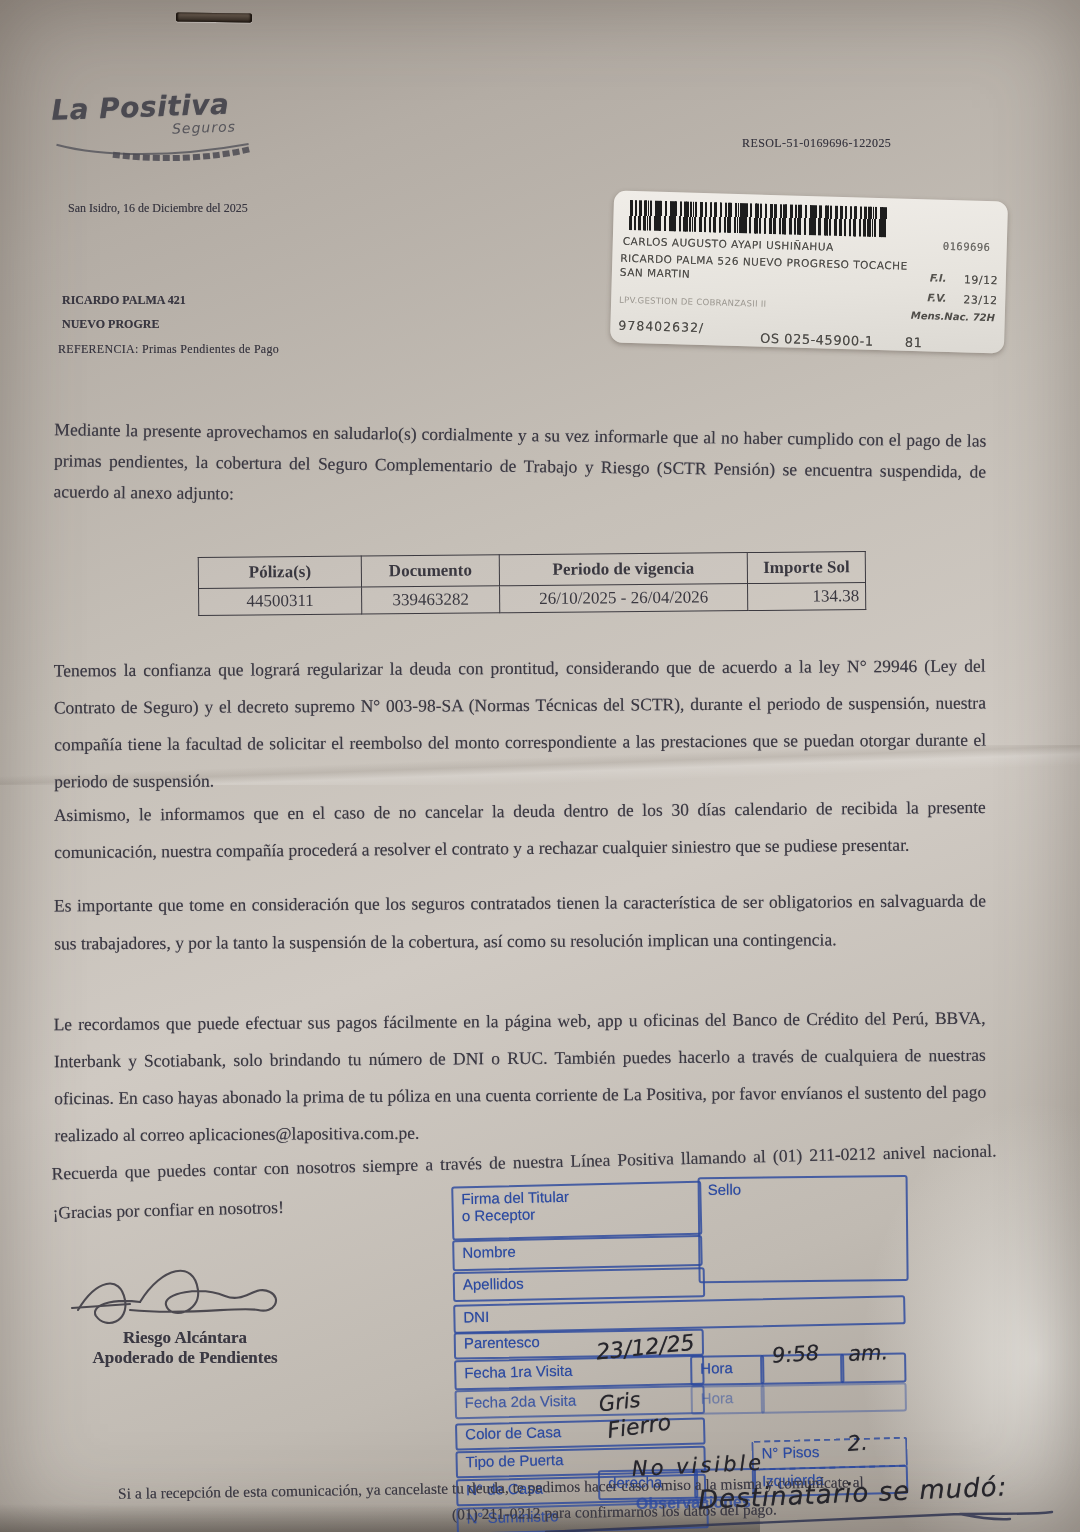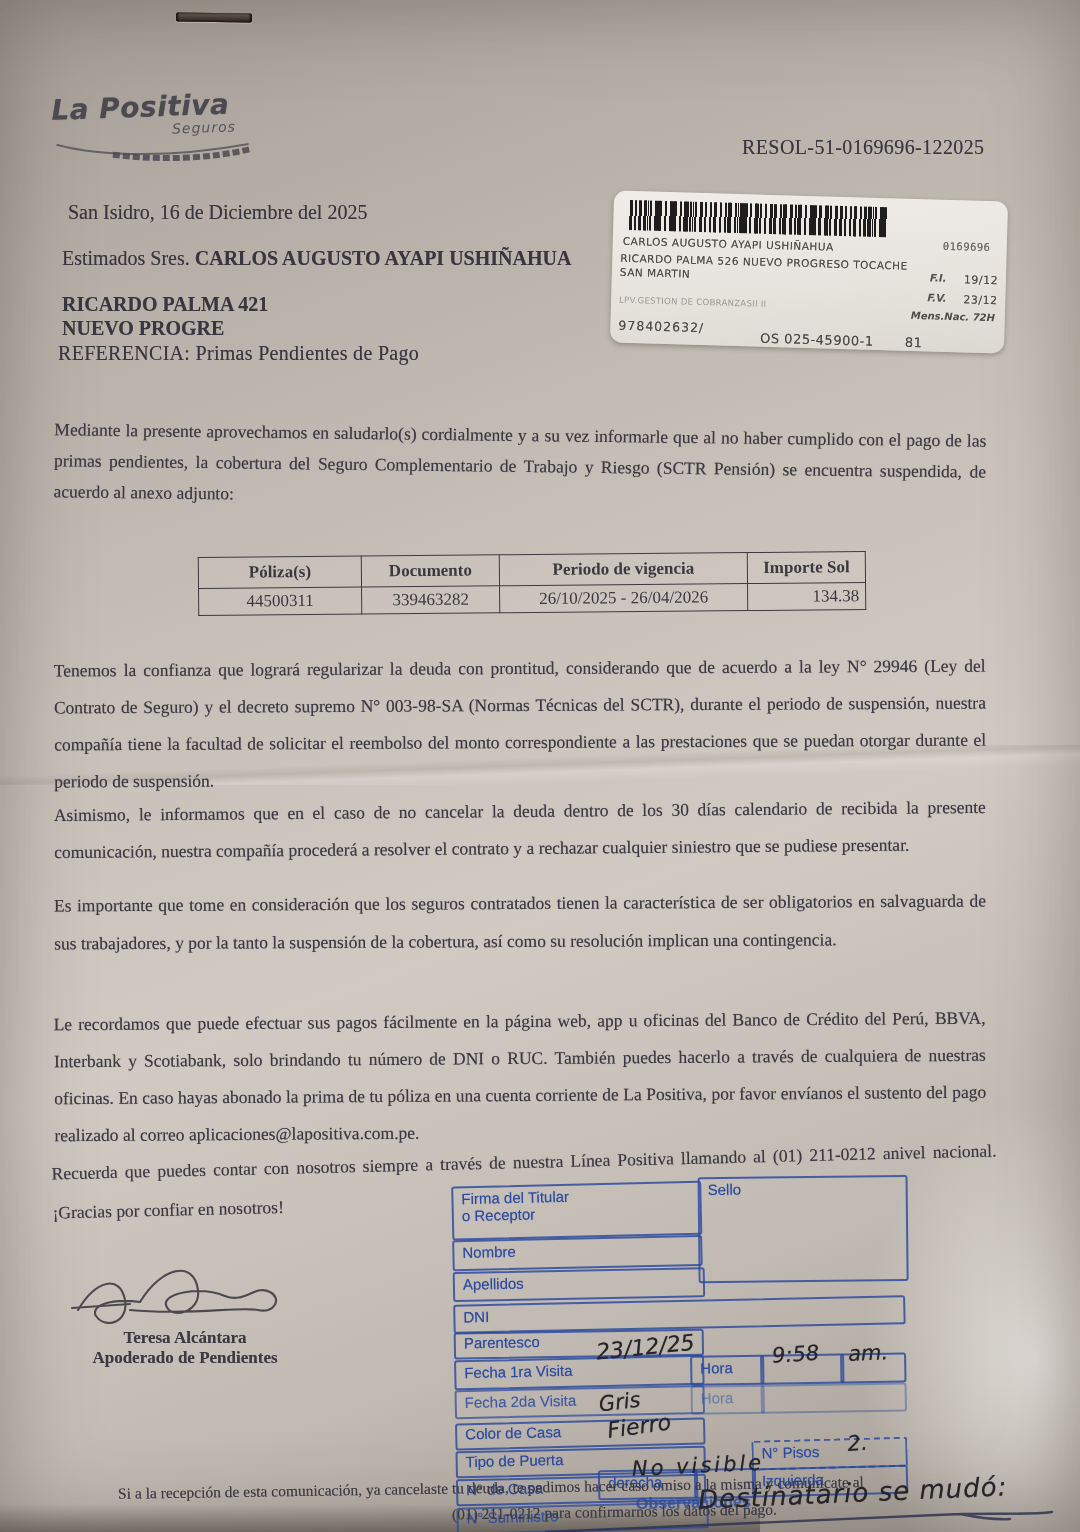--- a/index.html
+++ b/index.html
@@ -4,21 +4,21 @@
 <style>
   html,body{margin:0;padding:0;}
   body{width:1080px;height:1532px;overflow:hidden;background:#7e776f;}
   .photo{position:relative;width:1080px;height:1532px;
     background:linear-gradient(160deg,#a39b93 0%,#b4ada5 14%,#c6c0b8 38%,#d0cac3 58%,#c0bab2 80%,#a8a199 97%);
     font-family:"Liberation Serif",serif;color:#3a3840;}
   .abs{position:absolute;}
   .shade{pointer-events:none;}
   .para{width:932px;text-align:justify;font-size:17.5px;line-height:34px;color:#3b3943;
     text-shadow:0 0 .7px rgba(59,57,67,.55);}
-  .serif-line{font-size:20px;color:#383640;text-shadow:0 0 .6px rgba(56,54,64,.5);}
+  .serif-line{font-size:12px;color:#383640;text-shadow:0 0 .6px rgba(56,54,64,.5);}
   .bold{font-weight:bold;}
   
   table.debt{border-collapse:collapse;background:rgba(255,255,255,.06);}
   table.debt td,table.debt th{border:1.6px solid #3c3a40;font-size:17px;padding:3px 6px;text-align:center;}
   table.debt th{font-weight:bold;padding:5px 6px;}
   
   .sticker{background:linear-gradient(175deg,#f0ede8 0%,#e6e3dd 60%,#dcd9d3 100%);
     border-radius:12px;box-shadow:0 2px 5px rgba(60,50,40,.35);
     font-family:"DejaVu Sans",sans-serif;color:#4c4a46;}
   .dotty{letter-spacing:.5px;text-shadow:0 0 .5px rgba(70,70,70,.6);}
@@ -48,23 +48,20 @@
     <div style="font-family:'DejaVu Sans',sans-serif;font-style:italic;font-size:14px;color:#565younger55b;color:#56555b;margin:-2px 0 0 120px;letter-spacing:1px;">Seguros</div>
     <svg width="200" height="26" style="margin-top:0;">
       <path d="M4,4 C50,18 120,21 196,10" stroke="#53525a" stroke-width="2" fill="none" opacity=".8"></path>
       <path d="M60,16 C110,24 160,23 198,15" stroke="#4b4a52" stroke-width="6" fill="none" opacity=".85" stroke-dasharray="7 3"></path>
     </svg>
   </div>
 
   <div class="abs serif-line" style="left:742px;top:136px;letter-spacing:.4px;">RESOL-51-0169696-122025</div>
 
   <div class="abs serif-line" style="left:68px;top:201px;">San Isidro, 16 de Diciembre del 2025</div>
-  <div class="abs serif-line" style="left:62px;top:247px;">
-    <span>Estimados Sres. </span><span class="bold">CARLOS AUGUSTO AYAPI USHIÑAHUA</span>
-  </div>
   <div class="abs serif-line bold" style="left:62px;top:293px;">RICARDO PALMA 421</div>
   <div class="abs serif-line bold" style="left:62px;top:317px;">NUEVO PROGRE</div>
   <div class="abs serif-line" style="left:58px;top:342px;letter-spacing:.3px;">REFERENCIA: Primas Pendientes de Pago</div>
 
   <div class="abs sticker" style="left:612px;top:196px;width:394px;height:152px;transform:rotate(1.6deg);">
     <div class="abs" style="left:16px;top:9px;width:258px;height:30px;
                 background:repeating-linear-gradient(90deg,#1d1d1d 0 2px,transparent 2px 5px),repeating-linear-gradient(90deg,#1d1d1d 0 1px,transparent 1px 9px),repeating-linear-gradient(90deg,#1d1d1d 0 3px,transparent 3px 14px);"></div>
     <div class="abs dotty" style="left:330px;top:40px;font-size:10.5px;color:#6b6964;font-family:'DejaVu Sans Mono',monospace;">0169696</div>
     <div class="abs dotty" style="left:10px;top:44px;font-size:10.5px;">CARLOS AUGUSTO AYAPI USHIÑAHUA</div>
     <div class="abs dotty" style="left:8px;top:60px;width:290px;font-size:10.5px;line-height:14px;">RICARDO PALMA 526   NUEVO PROGRESO TOCACHE SAN MARTIN</div>
@@ -110,21 +107,21 @@
   <div class="abs para" style="left:52px;top:1143px;width:945px;line-height:39px;transform:rotate(-1.4deg);">Recuerda que puedes contar con nosotros siempre a través de nuestra Línea Positiva llamando al (01) 211-0212 anivel nacional. ¡Gracias por confiar en nosotros!</div>
 
   <svg class="abs" width="230" height="80" viewBox="0 0 230 80" style="left:70px;top:1258px;">
     <g stroke="#3f3d45" stroke-width="2.1" fill="none" opacity=".9" stroke-linecap="round">
       <path d="M8,52 C26,22 50,16 55,42 C59,64 36,72 26,58 C20,48 40,40 70,44"></path>
       <path d="M70,44 C92,8 124,2 128,32 C131,55 100,62 96,47 C93,35 130,28 155,38 C175,46 185,26 200,34 C212,40 205,56 188,52 C170,48 120,58 60,52"></path>
       <path d="M2,50 L60,46"></path>
     </g>
   </svg>
   <div class="abs" style="left:40px;top:1328px;width:290px;text-align:center;">
-    <div class="bold" style="font-size:17px;color:#3b3943;text-shadow:0 0 .6px rgba(56,54,64,.5);">Teresa Alcántara</div>
+    <div class="bold" style="font-size:17px;color:#3b3943;text-shadow:0 0 .6px rgba(56,54,64,.5);">Riesgo Alcántara</div>
     <div class="bold" style="font-size:17px;color:#3b3943;text-shadow:0 0 .6px rgba(56,54,64,.5);">Apoderado de Pendientes</div>
   </div>
 
   <div class="abs footer-line" style="left:118px;top:1479px;transform:rotate(-.9deg);z-index:3;">Si a la recepción de esta comunicación, ya cancelaste tu deuda, te pedimos hacer caso omiso a la misma y comunícate al</div>
   <div class="abs footer-line" style="left:452px;top:1503px;transform:rotate(-.9deg);z-index:3;">(01) 211-0212 para confirmarnos los datos del pago.</div>
 
   <div class="abs" style="left:450px;top:1176px;width:462px;height:352px;transform:rotate(-.9deg);z-index:2;">
 
     <div class="fcell" style="left:4px;top:6px;width:246px;height:50px;transform:rotate(-.4deg);">
       <div class="flabel" style="padding-bottom:0;">Firma del Titular</div>

